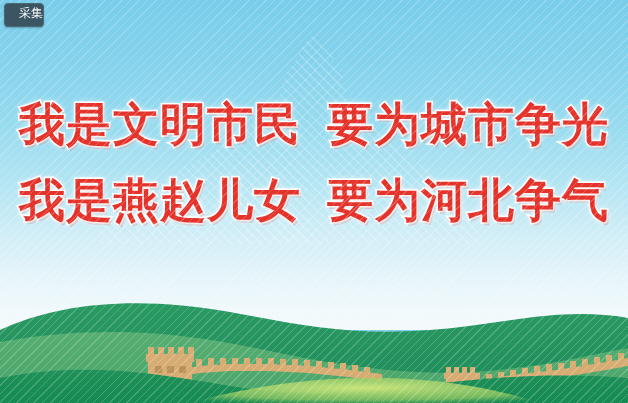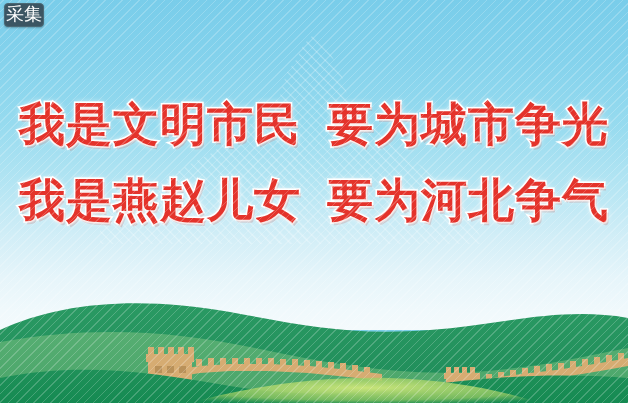--- a/index.html
+++ b/index.html
@@ -77,24 +77,24 @@
   .line .gap{display:inline-block;width:26px;}
 
   
   .capture-btn{
     position:absolute;left:4px;top:3px;
     width:38px;height:22px;
     border-radius:4px;
     background:#3b5563;
     border:1px solid #4a6875;
     color:#ffffff;
-    font-family:Liberation Sans, sans-serif;
-    font-size:18px;
+    font-family:Liberation Mono, monospace;
+    font-size:12px;
     line-height:20px;
-    text-align:center;
+    text-align:right;
     letter-spacing:0px;
     z-index:20;
     cursor:pointer;
     box-shadow:0 1px 2px rgba(0,0,0,.25);
     user-select:none;
   }
 </style>
 </head>
 <body>
 

